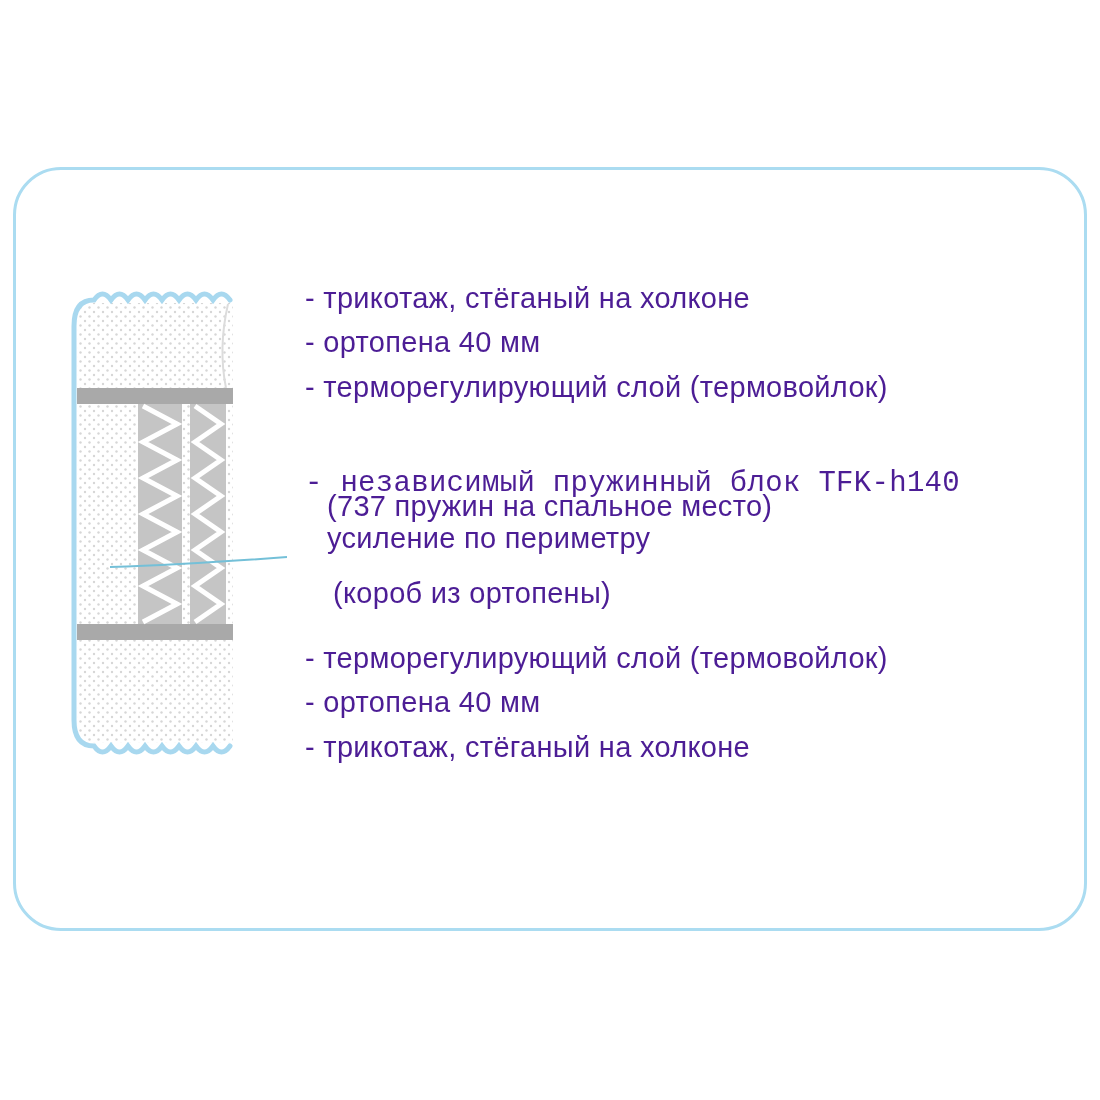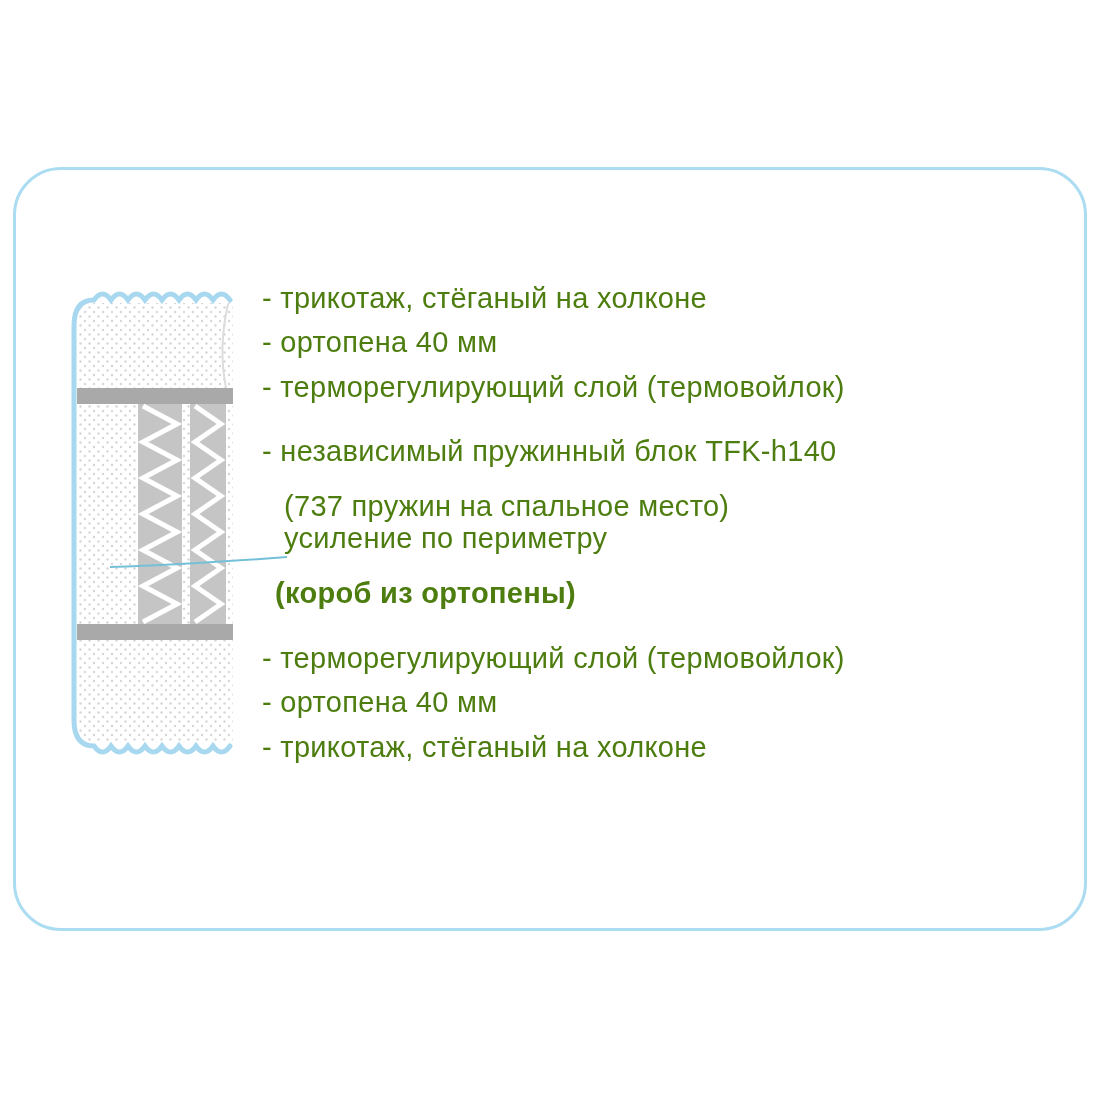--- a/index.html
+++ b/index.html
@@ -22,33 +22,34 @@
     left: 60px; top: 278px;
     width: 180px; height: 492px;
   }
   .leader-wrap {
     position: absolute;
     left: 105px; top: 546px;
     width: 190px; height: 30px;
   }
   .label {
     position: absolute;
-    color: #4d7c0f;
+    color: #4c1d95;
     font-size: 29px;
     letter-spacing: 0.3px;
     white-space: nowrap;
     line-height: 1.1;
+    margin-left: 43px;
   }
   .l1  { left: 262px; top: 283px; }
   .l2  { left: 262px; top: 327px; }
   .l3  { left: 262px; top: 372px; }
-  .l4  { left: 262px; top: 436px; }
+  .l4  { left: 262px; top: 468px; font-family: Liberation Mono, monospace; }
   .l5  { left: 284px; top: 491px; }
   .l6  { left: 284px; top: 523px; }
-  .l7  { left: 275px; top: 578px; font-weight: bold; }
+  .l7  { left: 290px; top: 578px; }
   .l8  { left: 262px; top: 643px; }
   .l9  { left: 262px; top: 687px; }
   .l10 { left: 262px; top: 732px; }
 </style>
 </head>
 <body>
 
 <div class="card"></div>
 
 <div class="diagram-wrap">

